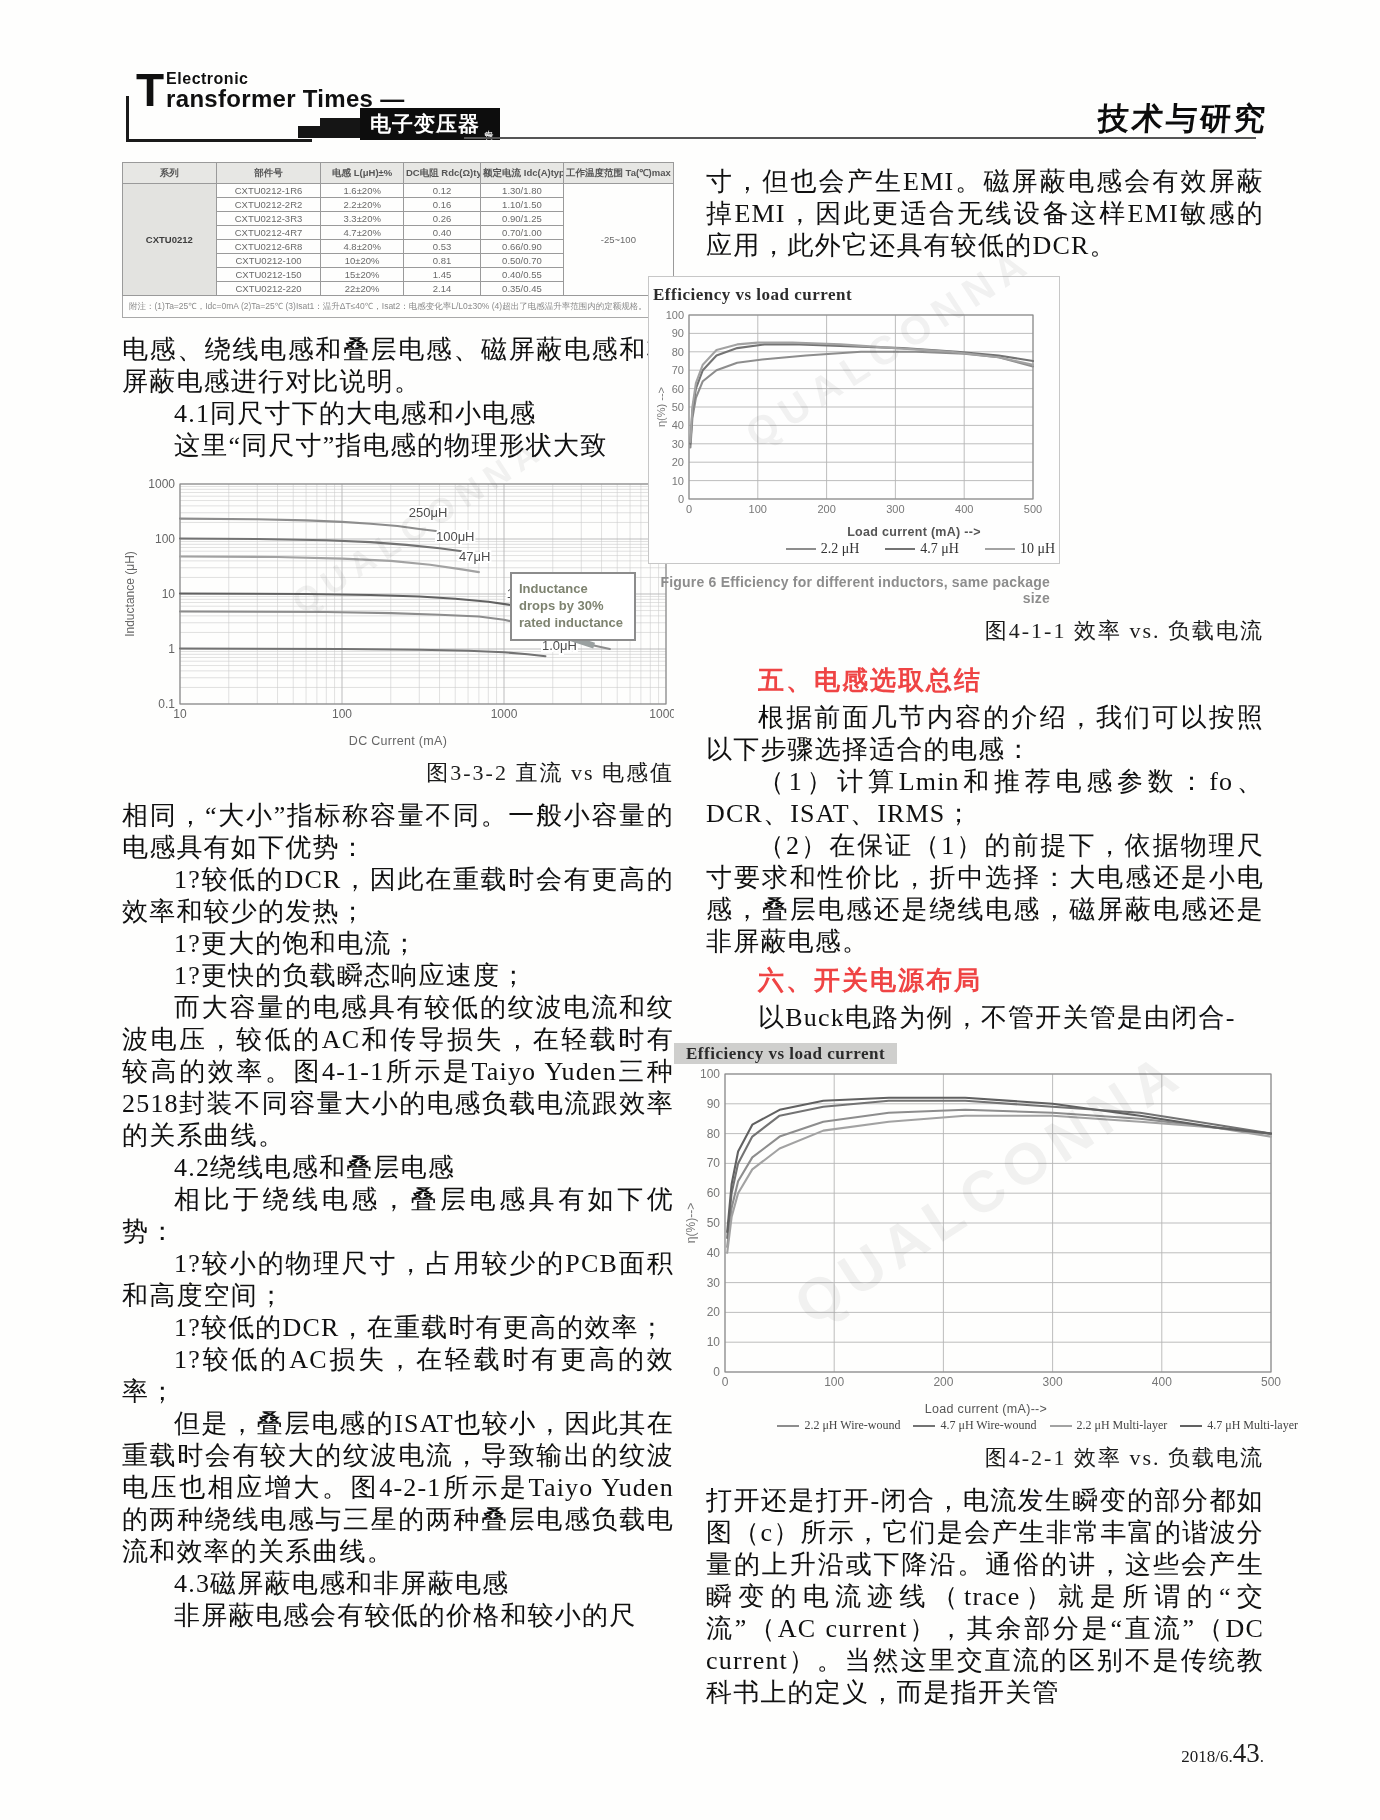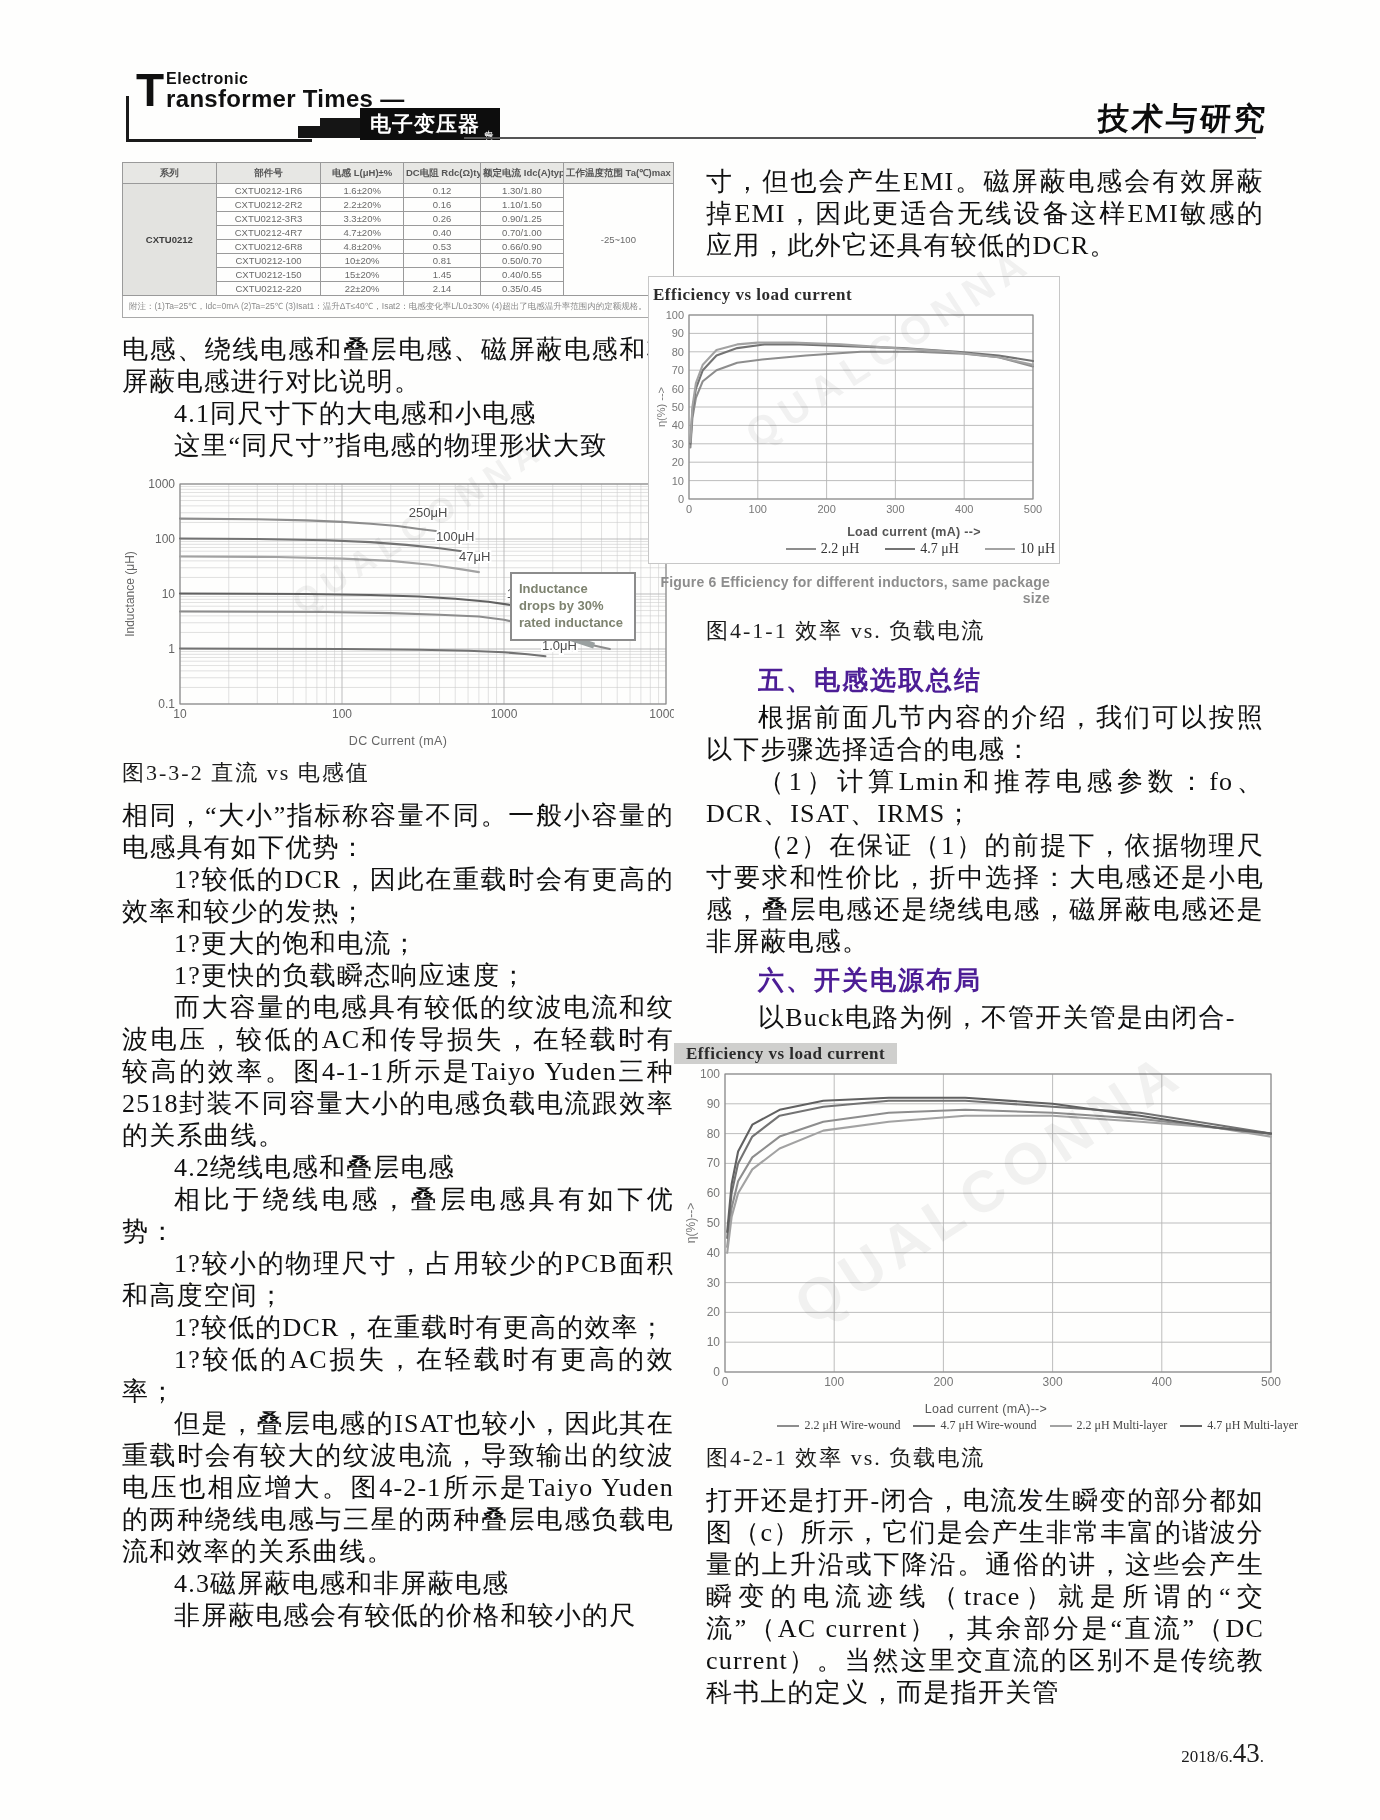--- a/index.html
+++ b/index.html
@@ -23,37 +23,37 @@
   #hdr-rule{position:absolute;left:464px;top:137px;width:792px;height:2px;background:#555}
   #sec-title{position:absolute;right:112px;top:98px;font-family:"Liberation Sans",sans-serif;
              font-weight:bold;font-size:31px;letter-spacing:3px;color:#0c0c0c;transform:skewX(-4deg)}
 
   
   #colL{position:absolute;left:122px;top:162px;width:552px}
   #colR{position:absolute;left:706px;top:166px;width:558px}
   p.body{font-size:26px;line-height:32px;margin:0;text-align:justify;letter-spacing:1.2px;color:#101010}
   p.indent{text-indent:2em}
   .sec-h{font-family:"Liberation Sans",sans-serif;font-weight:bold;font-size:26px;line-height:44px;
-         padding-left:52px;letter-spacing:2px;color:#4c1d95}
+         padding-left:52px;letter-spacing:2px;color:#ef4444}
 
   
   .spec-wrap{margin-bottom:16px}
   table.spec{border-collapse:collapse;width:100%;font-family:"Liberation Sans",sans-serif;color:#6a6a6a;table-layout:fixed}
   table.spec th,table.spec td{border:1px solid #9a9a9a;font-size:9.5px;padding:1px 2px;text-align:center;
       white-space:nowrap;overflow:hidden}
   table.spec thead th{background:#e7e7e4;color:#555;font-weight:bold;height:18px}
   td.series-cell{background:#e3e3e0;font-weight:bold;color:#3d3d3d;font-size:11px}
   .spec-note{border:1px solid #a8a8a8;border-top:none;font-size:8.5px;color:#8a8a8a;
              padding:4px 6px;font-family:"Liberation Sans",sans-serif;letter-spacing:0}
 
   
   .chart-wrap{position:relative}
   svg text{font-family:"Liberation Sans",sans-serif}
   .xlab{text-align:center;font-family:"Liberation Sans",sans-serif;font-size:12.5px;color:#555;font-weight:600;letter-spacing:.3px}
-  .cap-cn{font-size:22px;text-align:left;margin:10px 0 12px;letter-spacing:2px;color:#1c1c1c}
+  .cap-cn{font-size:22px;text-align:right;margin:10px 0 12px;letter-spacing:2px;color:#1c1c1c}
   .cap-en{font-family:"Liberation Sans",sans-serif;font-weight:bold;font-size:14px;color:#8d8d8d;
           text-align:right;margin-top:10px;letter-spacing:.2px}
   .fig-box{border:1.5px solid #c7c7c7;background:#fefefe;padding:8px 4px 6px;width:402px;margin-left:-58px;margin-top:14px}
   .chart-title{font-size:17px;font-weight:bold;text-align:left;color:#2b2b2b;letter-spacing:.5px;
                font-family:"Liberation Serif",serif;margin-bottom:4px}
   .chart-title .hl{background:#cfcfcd;padding:1px 12px}
   .legend{display:flex;justify-content:flex-end;gap:26px;font-size:14px;color:#333;margin-top:2px}
   .legend.small{gap:13px;font-size:12px;color:#444}
   .lg-item{white-space:nowrap;display:flex;align-items:center}
   .lg-line{display:inline-block;width:30px;height:2px;background:#888;margin-right:5px}

